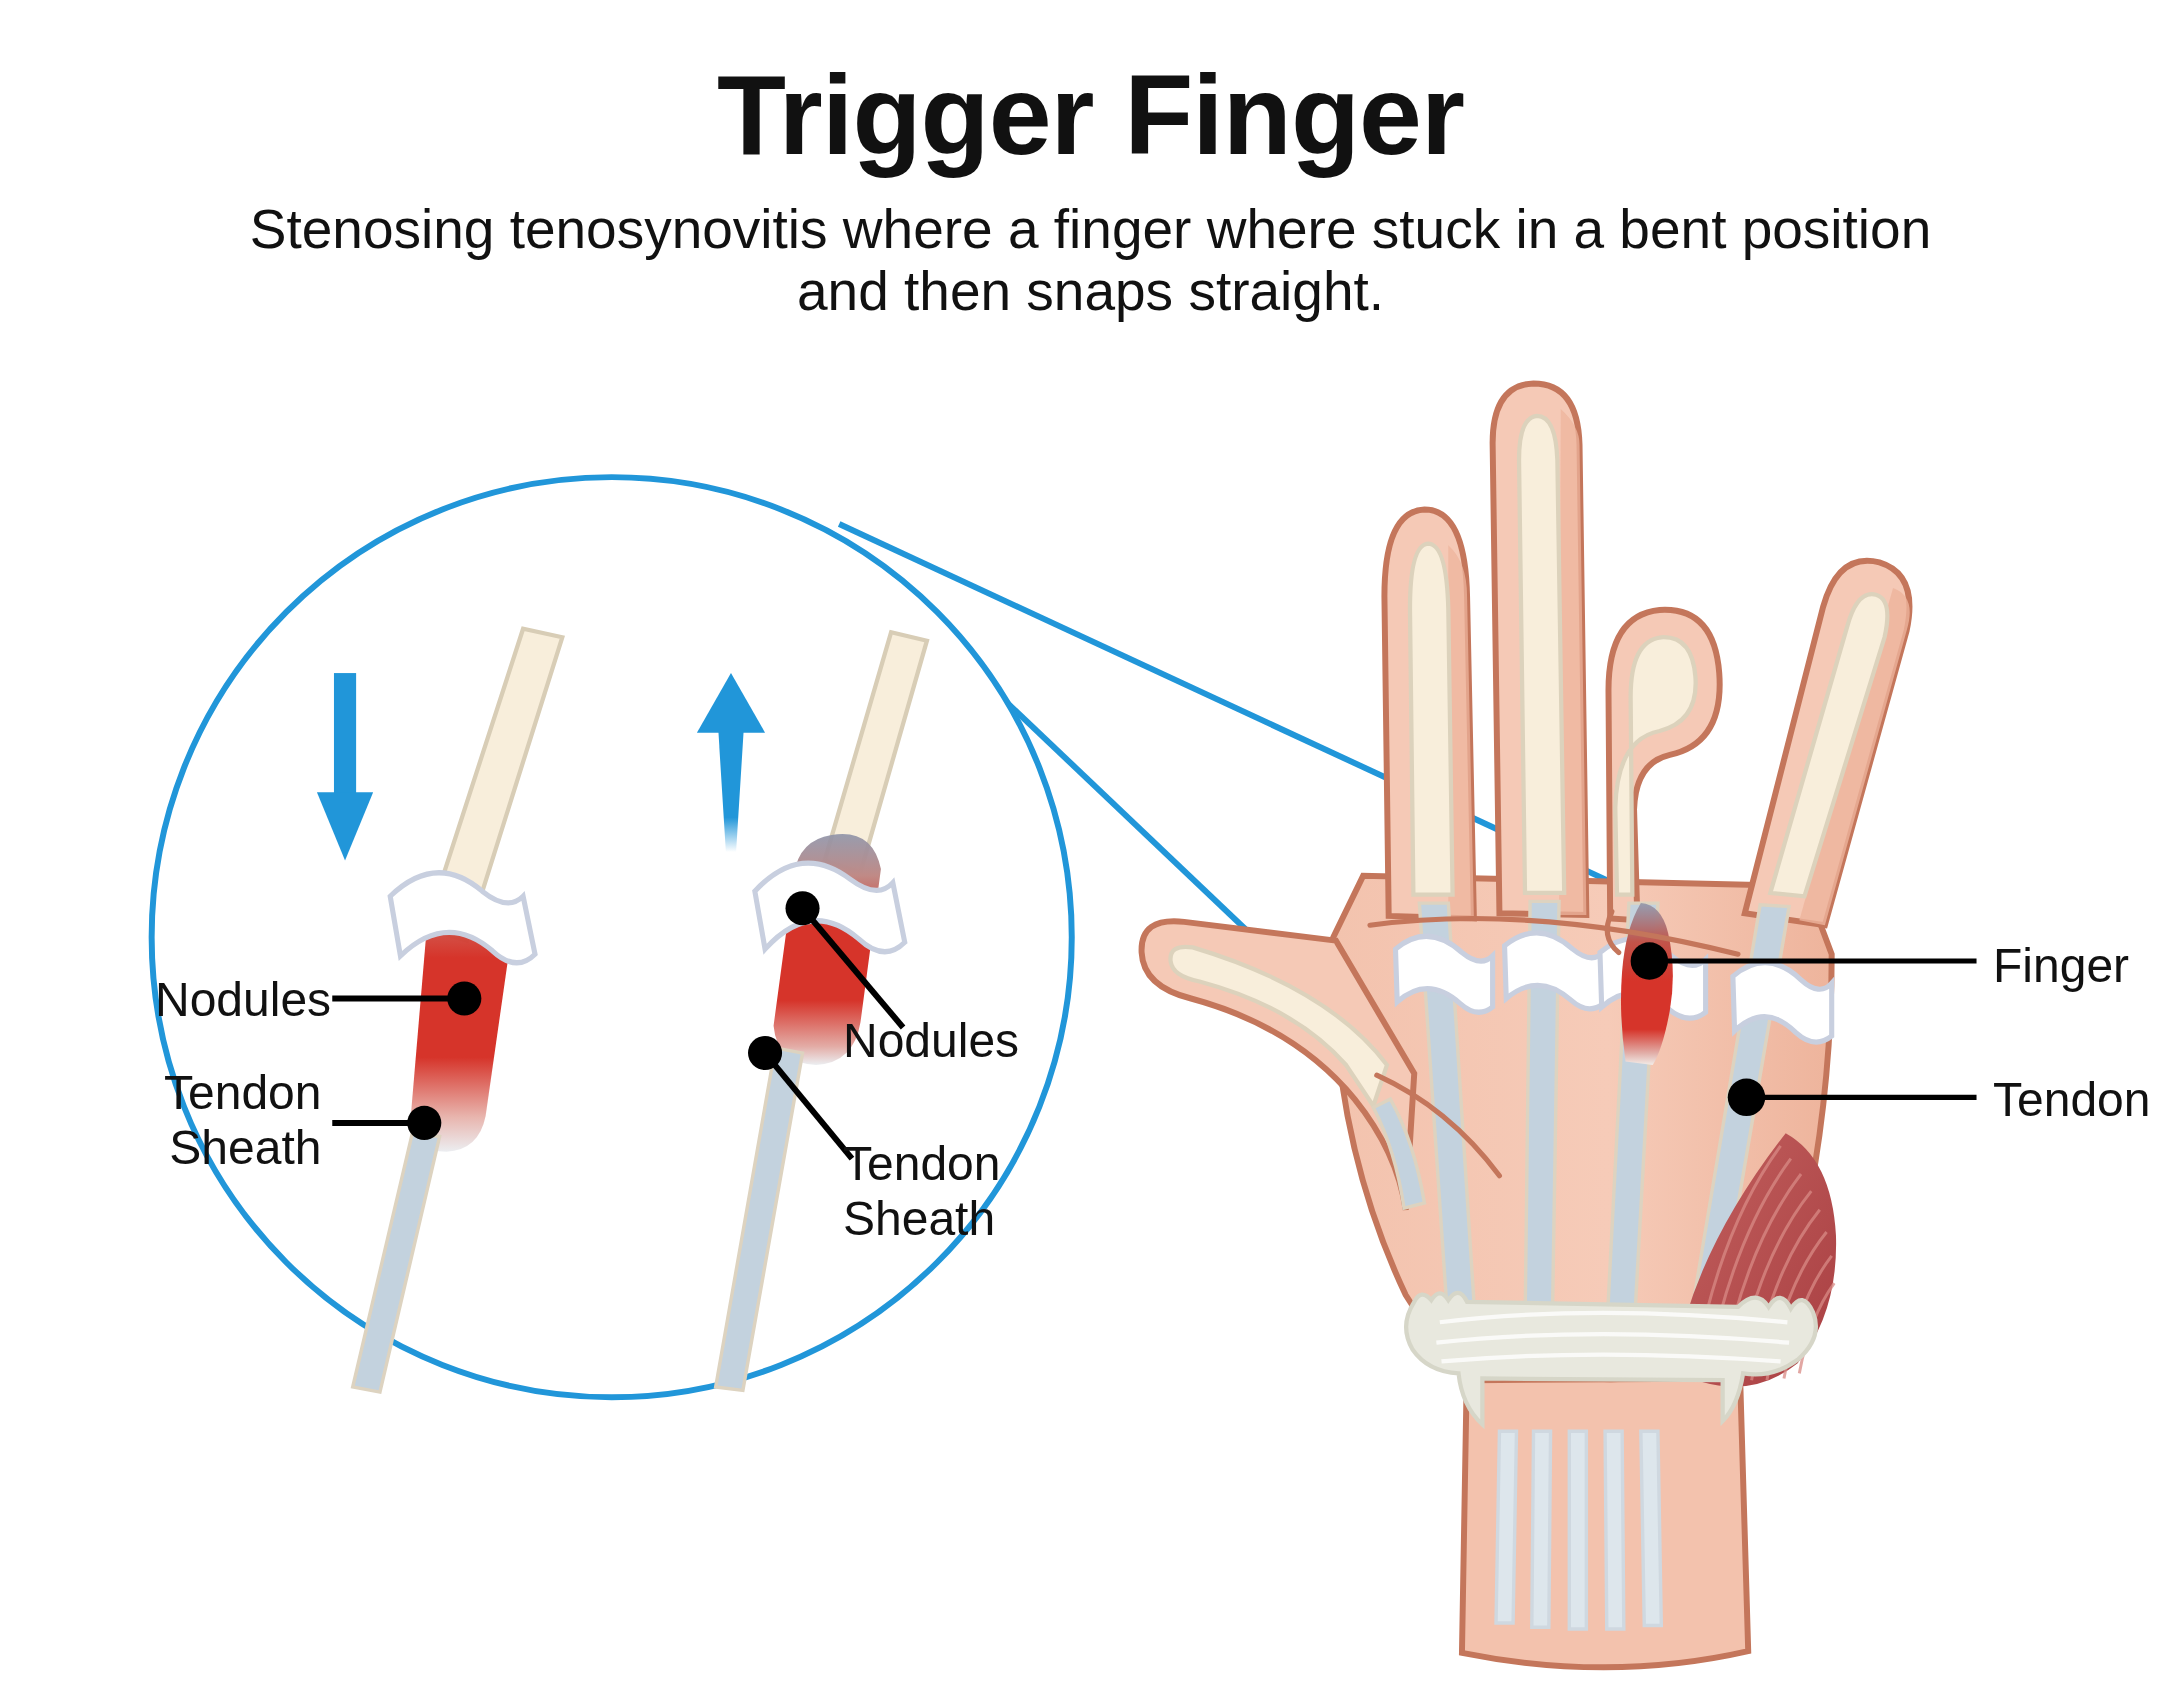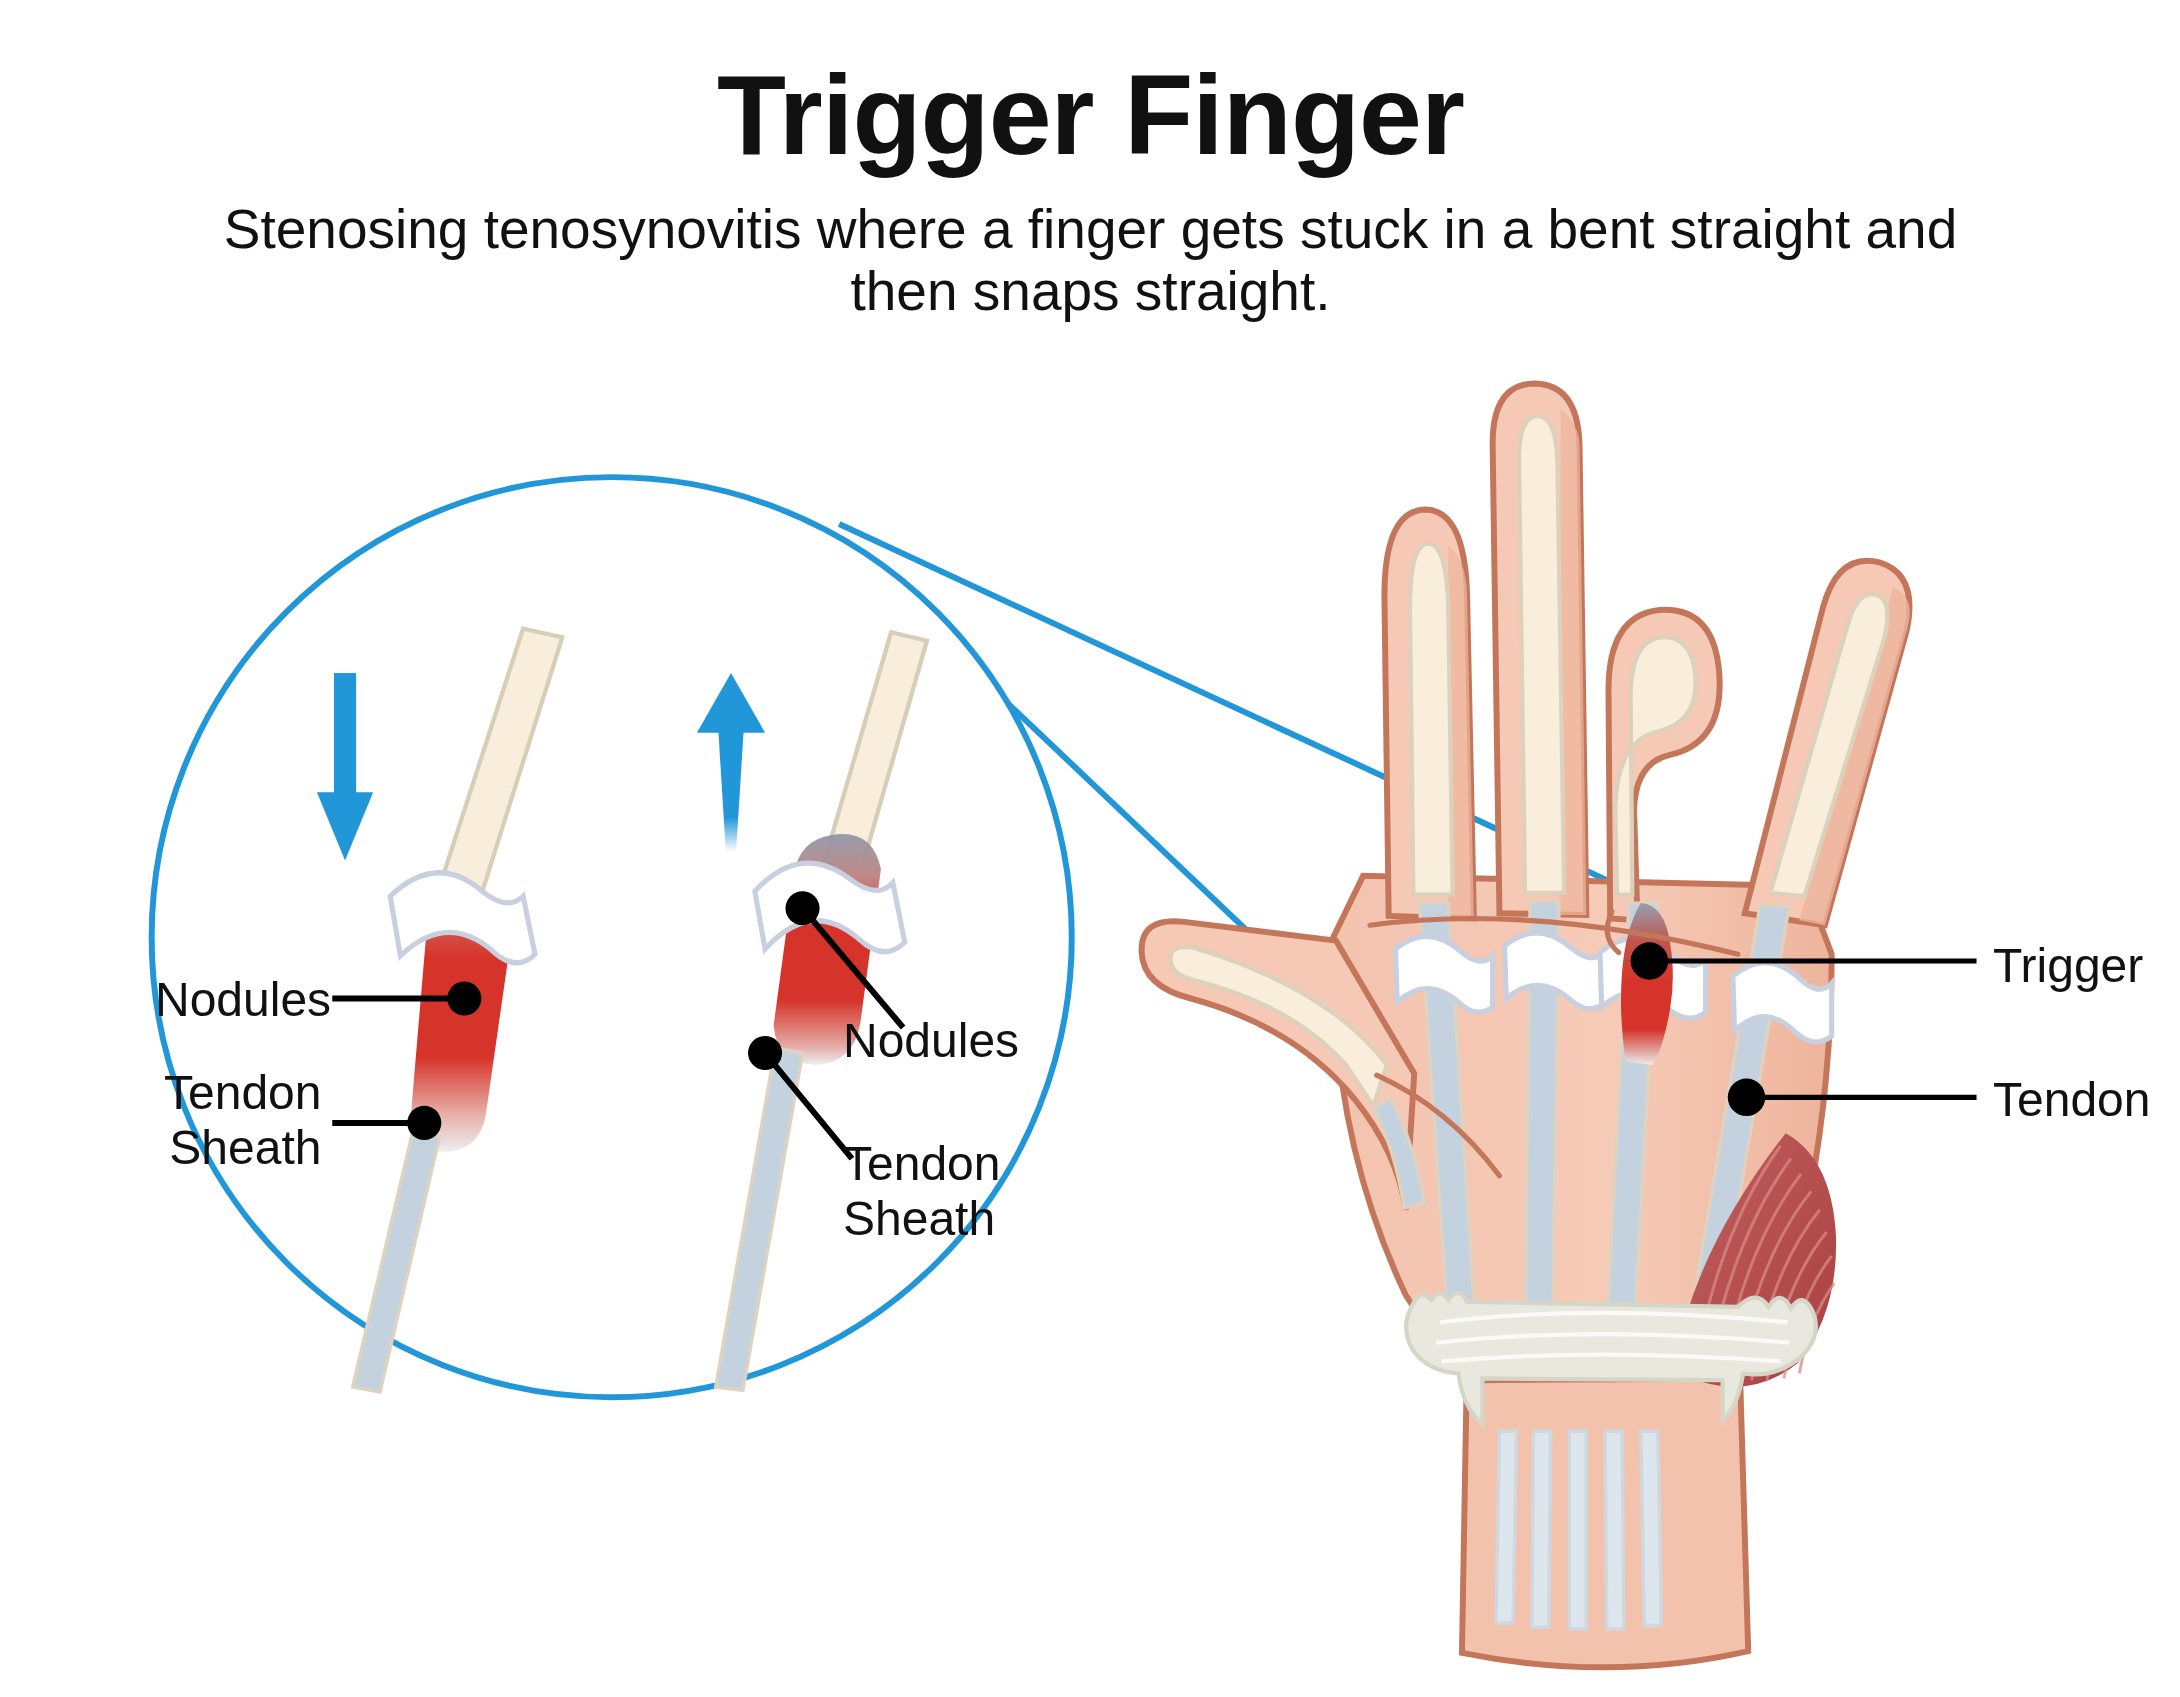--- a/index.html
+++ b/index.html
@@ -19,21 +19,21 @@
   #lbl-nodule-hand{left:1993px;top:939px;}
   #lbl-tendon-hand{left:1993px;top:1073px;}
   svg.art{position:absolute;left:0;top:0;width:2181px;height:1698px;}
 </style>
 </head>
 <body>
 
 <div class="stage">
 
   <div id="title">Trigger Finger</div>
-  <div id="subtitle">Stenosing tenosynovitis where a finger gets stuck in a bent straight and then snaps straight.</div>
+  <div id="subtitle">Stenosing tenosynovitis where a finger where stuck in a bent position and then snaps straight.</div>
 
   <svg class="art" viewBox="0 0 2560 1993">
     <defs>
       <linearGradient id="gNoduleL" x1="0" y1="0" x2="0" y2="1">
         <stop offset="0%" stop-color="#c9584c" stop-opacity=".85"></stop>
         <stop offset="22%" stop-color="#d6342a"></stop>
         <stop offset="62%" stop-color="#d6342a"></stop>
         <stop offset="86%" stop-color="#e8b5ae"></stop>
         <stop offset="100%" stop-color="#eceef1"></stop>
       </linearGradient>
@@ -250,17 +250,17 @@
   </svg>
 
   <div class="lbl" id="lbl-nodules-l">Nodules</div>
   <div class="lbl" id="lbl-sheath-l">Tendon
 Sheath</div>
 
   <div class="lbl" id="lbl-nodules-r">Nodules</div>
   <div class="lbl" id="lbl-sheath-r">Tendon
 Sheath</div>
 
-  <div class="lbl" id="lbl-nodule-hand">Trigger</div>
+  <div class="lbl" id="lbl-nodule-hand">Finger</div>
   <div class="lbl" id="lbl-tendon-hand">Tendon</div>
 
 </div>
 
 
 </body></html>

